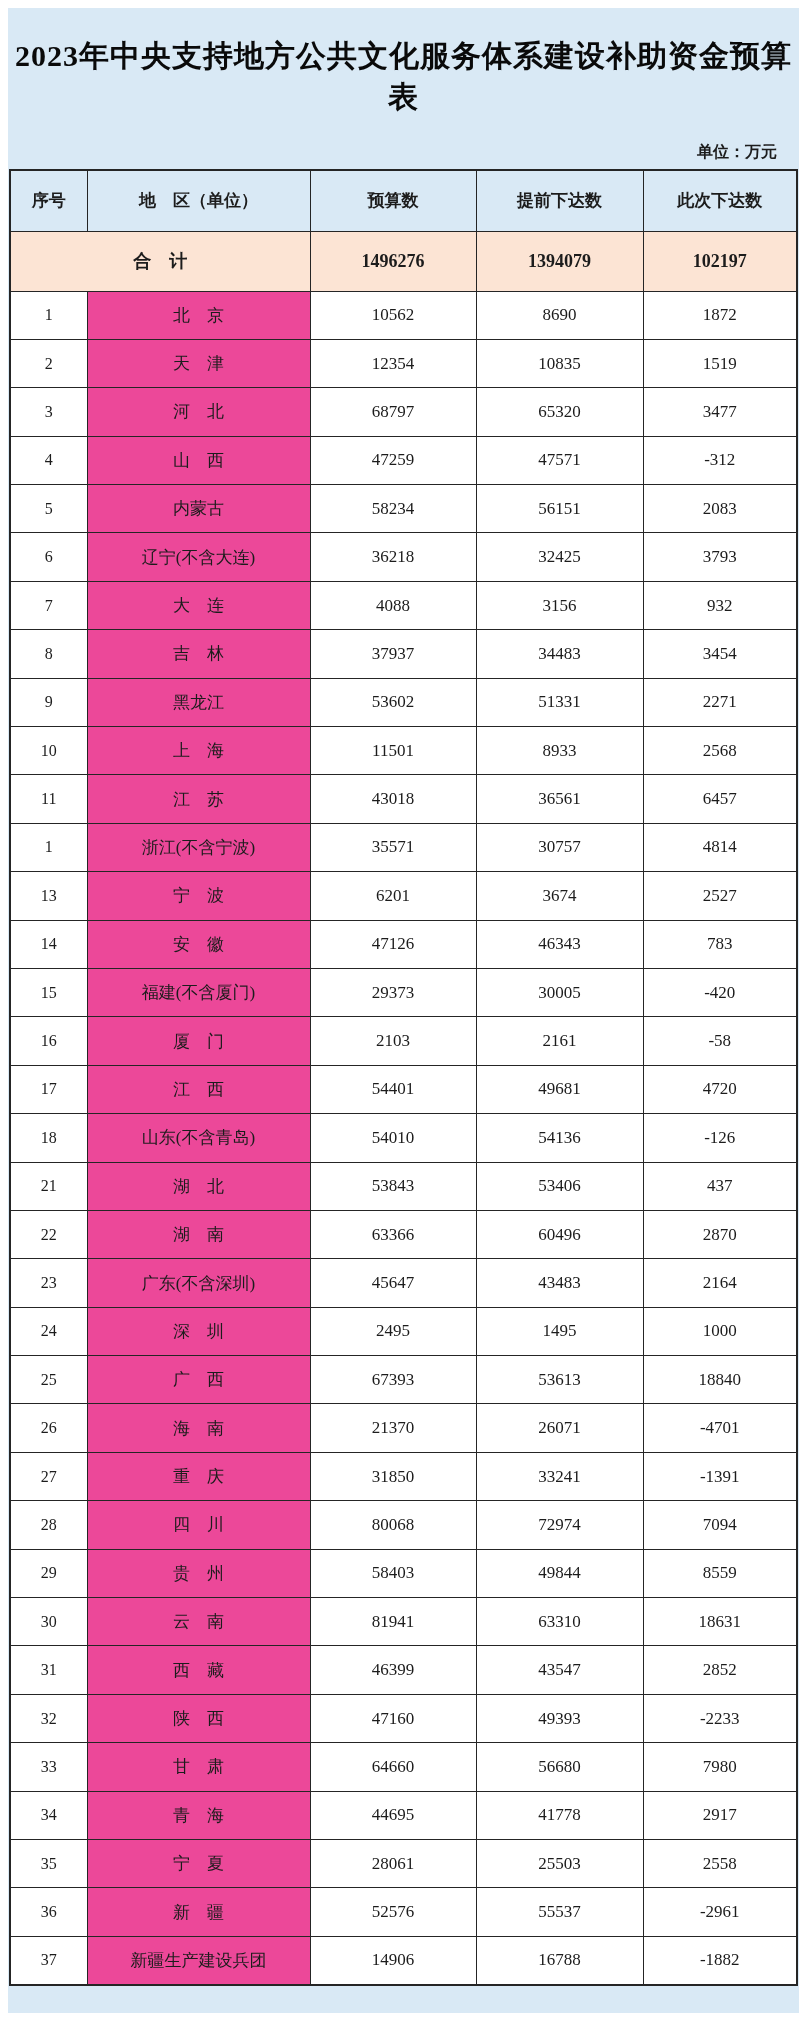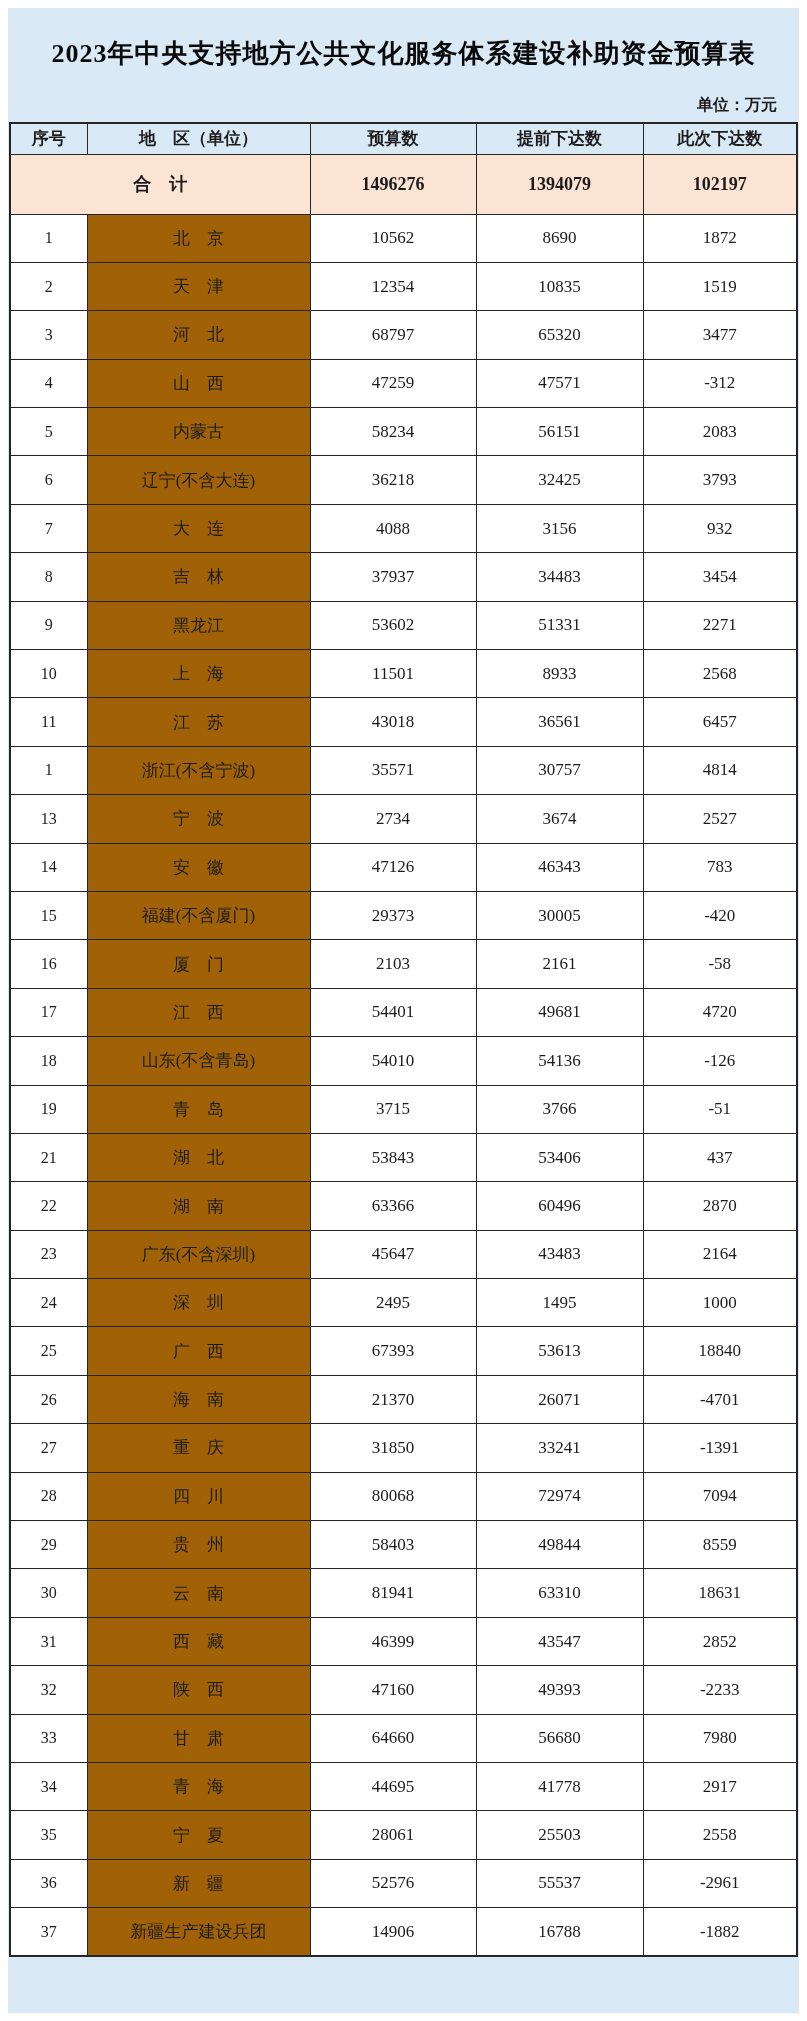--- a/index.html
+++ b/index.html
@@ -15,21 +15,21 @@
   .panel {
     margin: 8px;
     min-height: 2005px;
     background: #d9e9f5;
     box-sizing: border-box;
     overflow: hidden;
   }
   .title {
     margin-top: 28px;
     text-align: center;
-    font-size: 26px;
+    font-size: 30px;
     font-weight: bold;
     letter-spacing: 1px;
     color: #0a0a0a;
   }
   .unit-note {
     margin-top: 24px;
     margin-right: 22px;
     text-align: right;
     font-size: 16px;
     font-weight: bold;
@@ -42,39 +42,39 @@
     margin: 6px auto 0 auto;
     border: 2px solid #252525;
   }
   table.budget th, table.budget td {
     border: 1px solid #252525;
     text-align: center;
     vertical-align: middle;
     padding: 0;
     overflow: hidden;
   }
-  tr.header-row { height: 31px; }
+  tr.header-row { height: 61px; }
   tr.header-row th {
     background: #d9e9f5;
     font-size: 17px;
     font-weight: bold;
   }
   tr.total-row { height: 60px; }
   tr.total-row td {
     background: #fce4d4;
     font-size: 18px;
     font-weight: bold;
   }
   tr.data-row { height: 48.4px; }
   tr.data-row td {
     background: #ffffff;
     font-size: 17px;
   }
   tr.data-row td.region-cell {
-    background: #a16207;
+    background: #ec4899;
   }
   tr.data-row td.serial-cell {
     font-size: 16px;
   }
 </style>
 </head>
 <body>
 
 <div class="panel">
   <div class="title">2023年中央支持地方公共文化服务体系建设补助资金预算表</div>
@@ -185,21 +185,21 @@
         <tr class="data-row">
     <td class="serial-cell">1</td>
     <td class="region-cell">浙江(不含宁波)</td>
     <td class="budget-cell">35571</td>
     <td class="pre-issued-cell">30757</td>
     <td class="current-issued-cell">4814</td>
   </tr>
         <tr class="data-row">
     <td class="serial-cell">13</td>
     <td class="region-cell">宁　波</td>
-    <td class="budget-cell">2734</td>
+    <td class="budget-cell">6201</td>
     <td class="pre-issued-cell">3674</td>
     <td class="current-issued-cell">2527</td>
   </tr>
         <tr class="data-row">
     <td class="serial-cell">14</td>
     <td class="region-cell">安　徽</td>
     <td class="budget-cell">47126</td>
     <td class="pre-issued-cell">46343</td>
     <td class="current-issued-cell">783</td>
   </tr>
@@ -225,27 +225,20 @@
     <td class="current-issued-cell">4720</td>
   </tr>
         <tr class="data-row">
     <td class="serial-cell">18</td>
     <td class="region-cell">山东(不含青岛)</td>
     <td class="budget-cell">54010</td>
     <td class="pre-issued-cell">54136</td>
     <td class="current-issued-cell">-126</td>
   </tr>
         <tr class="data-row">
-    <td class="serial-cell">19</td>
-    <td class="region-cell">青　岛</td>
-    <td class="budget-cell">3715</td>
-    <td class="pre-issued-cell">3766</td>
-    <td class="current-issued-cell">-51</td>
-  </tr>
-        <tr class="data-row">
     <td class="serial-cell">21</td>
     <td class="region-cell">湖　北</td>
     <td class="budget-cell">53843</td>
     <td class="pre-issued-cell">53406</td>
     <td class="current-issued-cell">437</td>
   </tr>
         <tr class="data-row">
     <td class="serial-cell">22</td>
     <td class="region-cell">湖　南</td>
     <td class="budget-cell">63366</td>

